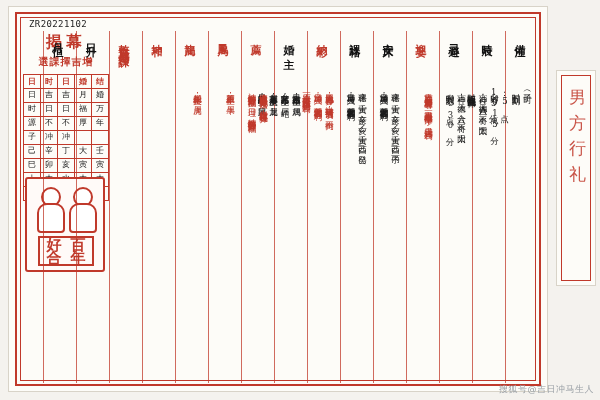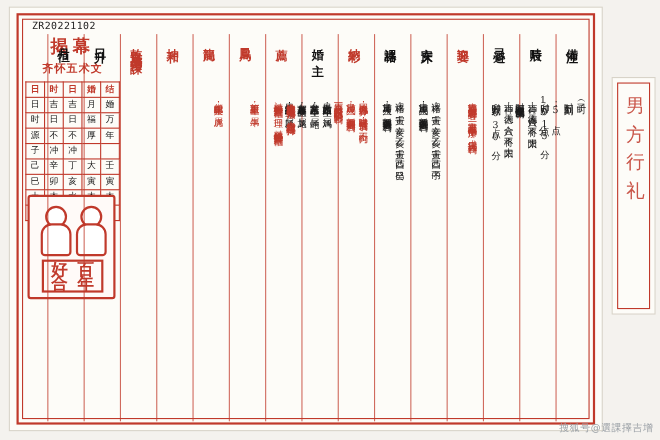--- a/index.html
+++ b/index.html
@@ -260,21 +260,21 @@
 
   <div class="sheet">
     <div class="sheet-inner">
       <div class="sheet-inner2"></div>
     </div>
 
     <div class="serial">ZR20221102</div>
 
     <div class="left-block">
       <div class="title-stamp">揭幕</div>
-      <div class="subtitle">齐怀五术文</div>
+      <div class="subtitle">選課擇吉增</div>
       <table class="bazi">
         <tbody id="bazi-body">
             <tr>
               <td class="hd">日</td>
               <td class="hd">时</td>
               <td class="hd">日</td>
               <td class="hd">婚</td>
               <td class="hd">结</td>
             </tr>
             <tr>
@@ -410,14 +410,14 @@
         <div class="vline" style="right: 493px;"></div>
         <div class="vcol hdr-k" style="right: 473px; top: 6px;">月恒</div>
       </div>
   </div>
 
   <div class="side-slip">
     <div class="s-in"></div>
     <div class="side-big">男方行礼</div>
   </div>
 
-  <div class="watermark">搜狐号@選課擇吉增</div>
+  <div class="watermark">搜狐号@吉日冲马生人</div>
 </div>
 
 </body></html>

